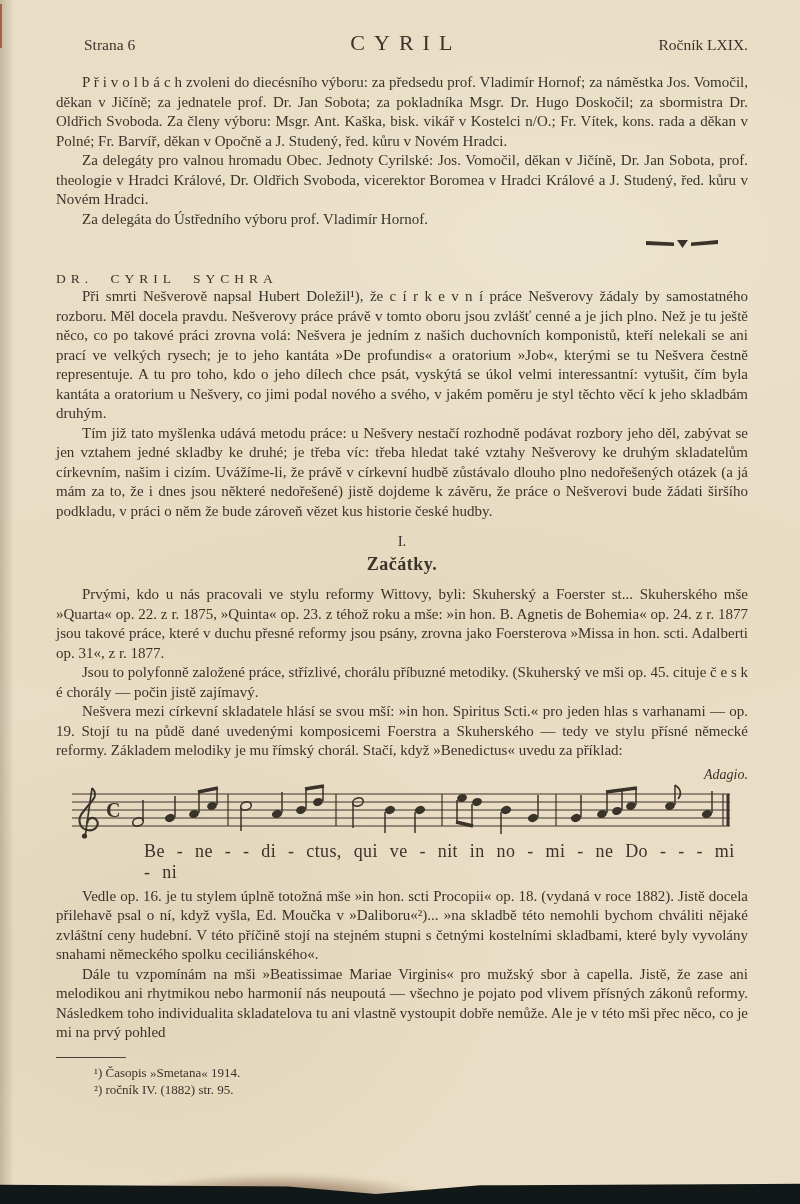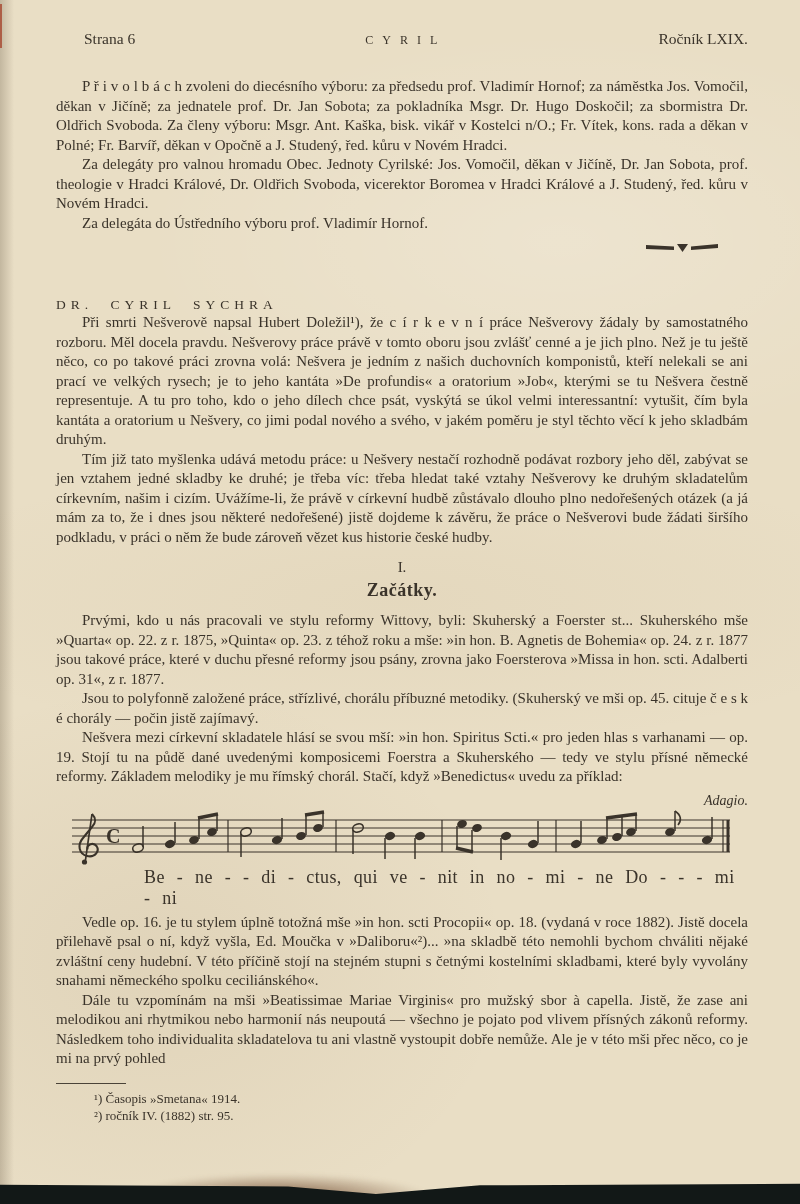--- a/index.html
+++ b/index.html
@@ -13,30 +13,30 @@
     font-family:"Liberation Serif","DejaVu Serif",serif;
     color:#3a332a;
   }
   .page::before{ 
     content:"";position:absolute;left:0;top:0;bottom:0;width:14px;
     background:linear-gradient(to right, rgba(60,45,25,.22), rgba(60,45,25,0));
     pointer-events:none;
   }
   .content{position:relative;padding:30px 52px 0 56px;}
   
-  .masthead{display:flex;align-items:baseline;font-size:15.5px;margin-bottom:29px;}
+  .masthead{display:flex;align-items:baseline;font-size:15.5px;margin-bottom:17px;}
   .masthead .pageno{margin-left:28px;}
-  .masthead .journal{flex:1;text-align:center;letter-spacing:9px;font-size:12px;padding-left:18px;}
+  .masthead .journal{flex:1;text-align:center;letter-spacing:9px;font-size:22px;padding-left:18px;}
   .masthead .volume{text-align:center;}
   
   .para{font-size:15px;line-height:19.5px;text-align:justify;text-indent:26px;margin:0;}
   
   .ornament{display:flex;justify-content:flex-end;margin:6px 30px 0 0;}
   
-  .byline{margin-top:42px;font-size:13.5px;letter-spacing:5px;word-spacing:9px;}
+  .byline{margin-top:20px;font-size:13.5px;letter-spacing:5px;word-spacing:9px;}
   .art-title{font-size:23px;font-weight:bold;text-align:right;margin:10px 0 14px 0;letter-spacing:.3px;}
   
   .sec-num{text-align:center;font-size:15px;margin-top:12px;}
   .sec-title{text-align:center;font-size:18px;font-weight:bold;margin:4px 0 10px 0;letter-spacing:.5px;}
   
   .music{margin:6px 0 4px 14px;}
   .tempo{font-style:italic;font-size:14px;margin-left:18px;text-align:right;}
   .staff-wrap{margin-top:-2px;}
   .lyrics{font-size:18px;word-spacing:7px;letter-spacing:.4px;margin:-6px 0 4px 74px;}
   

